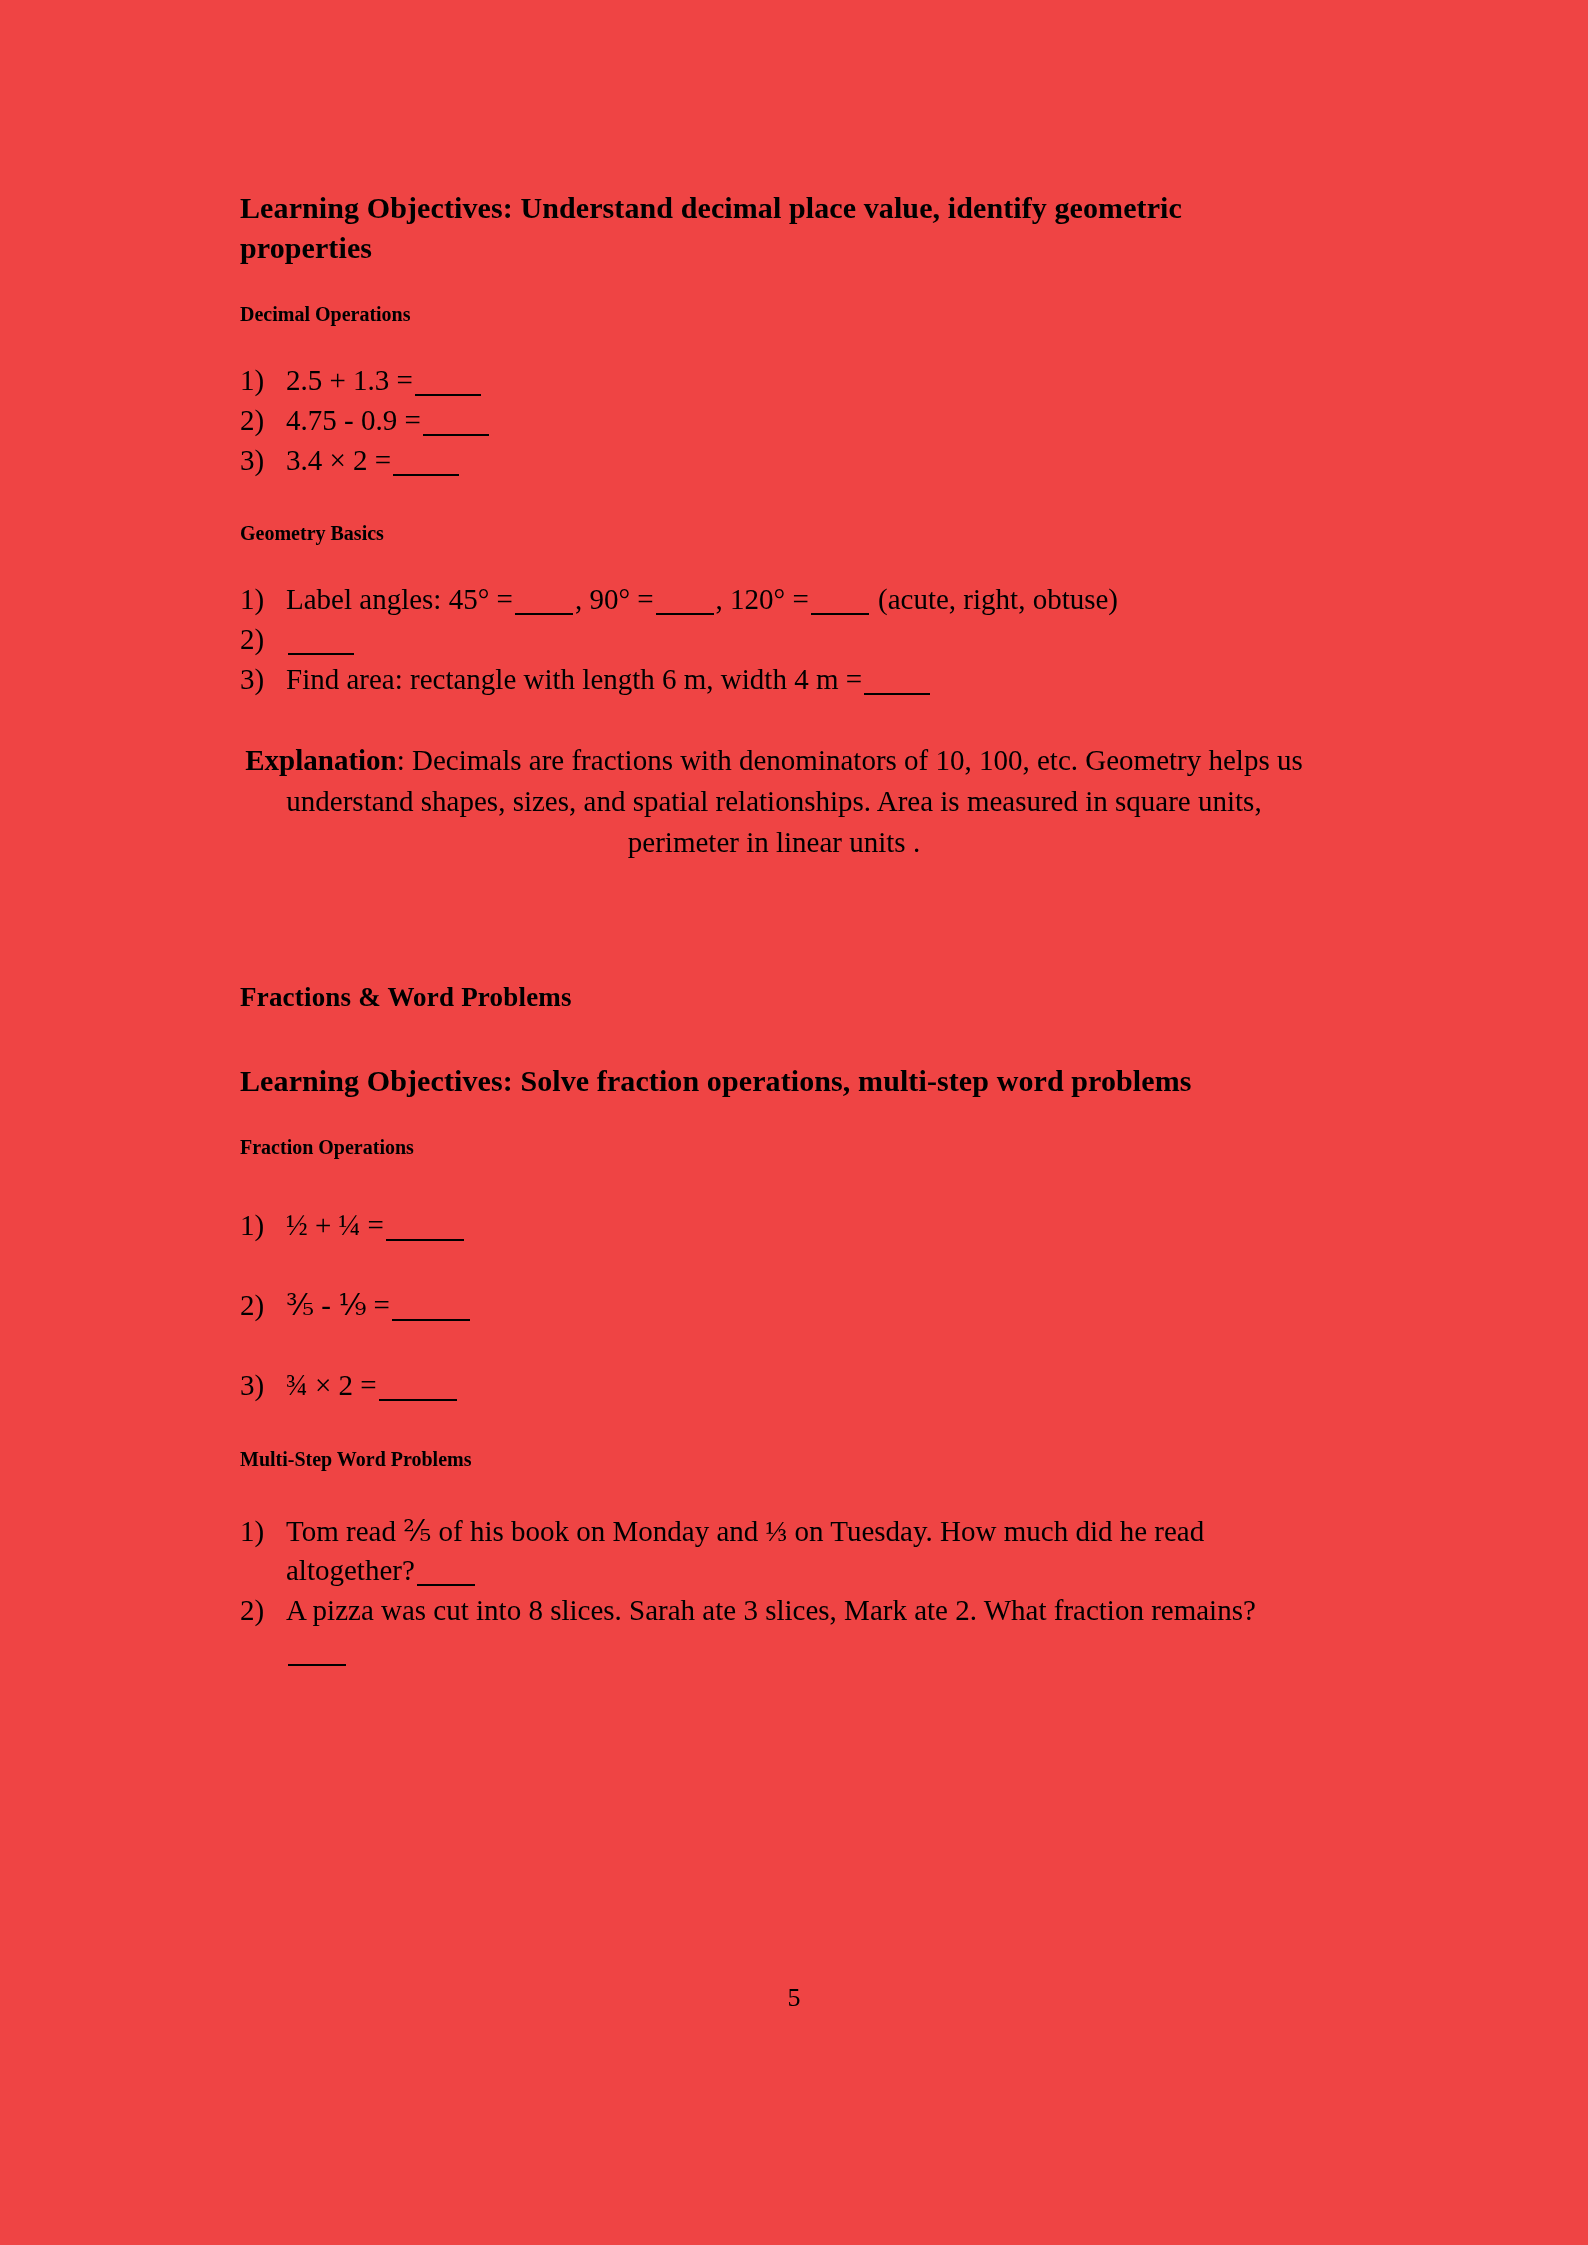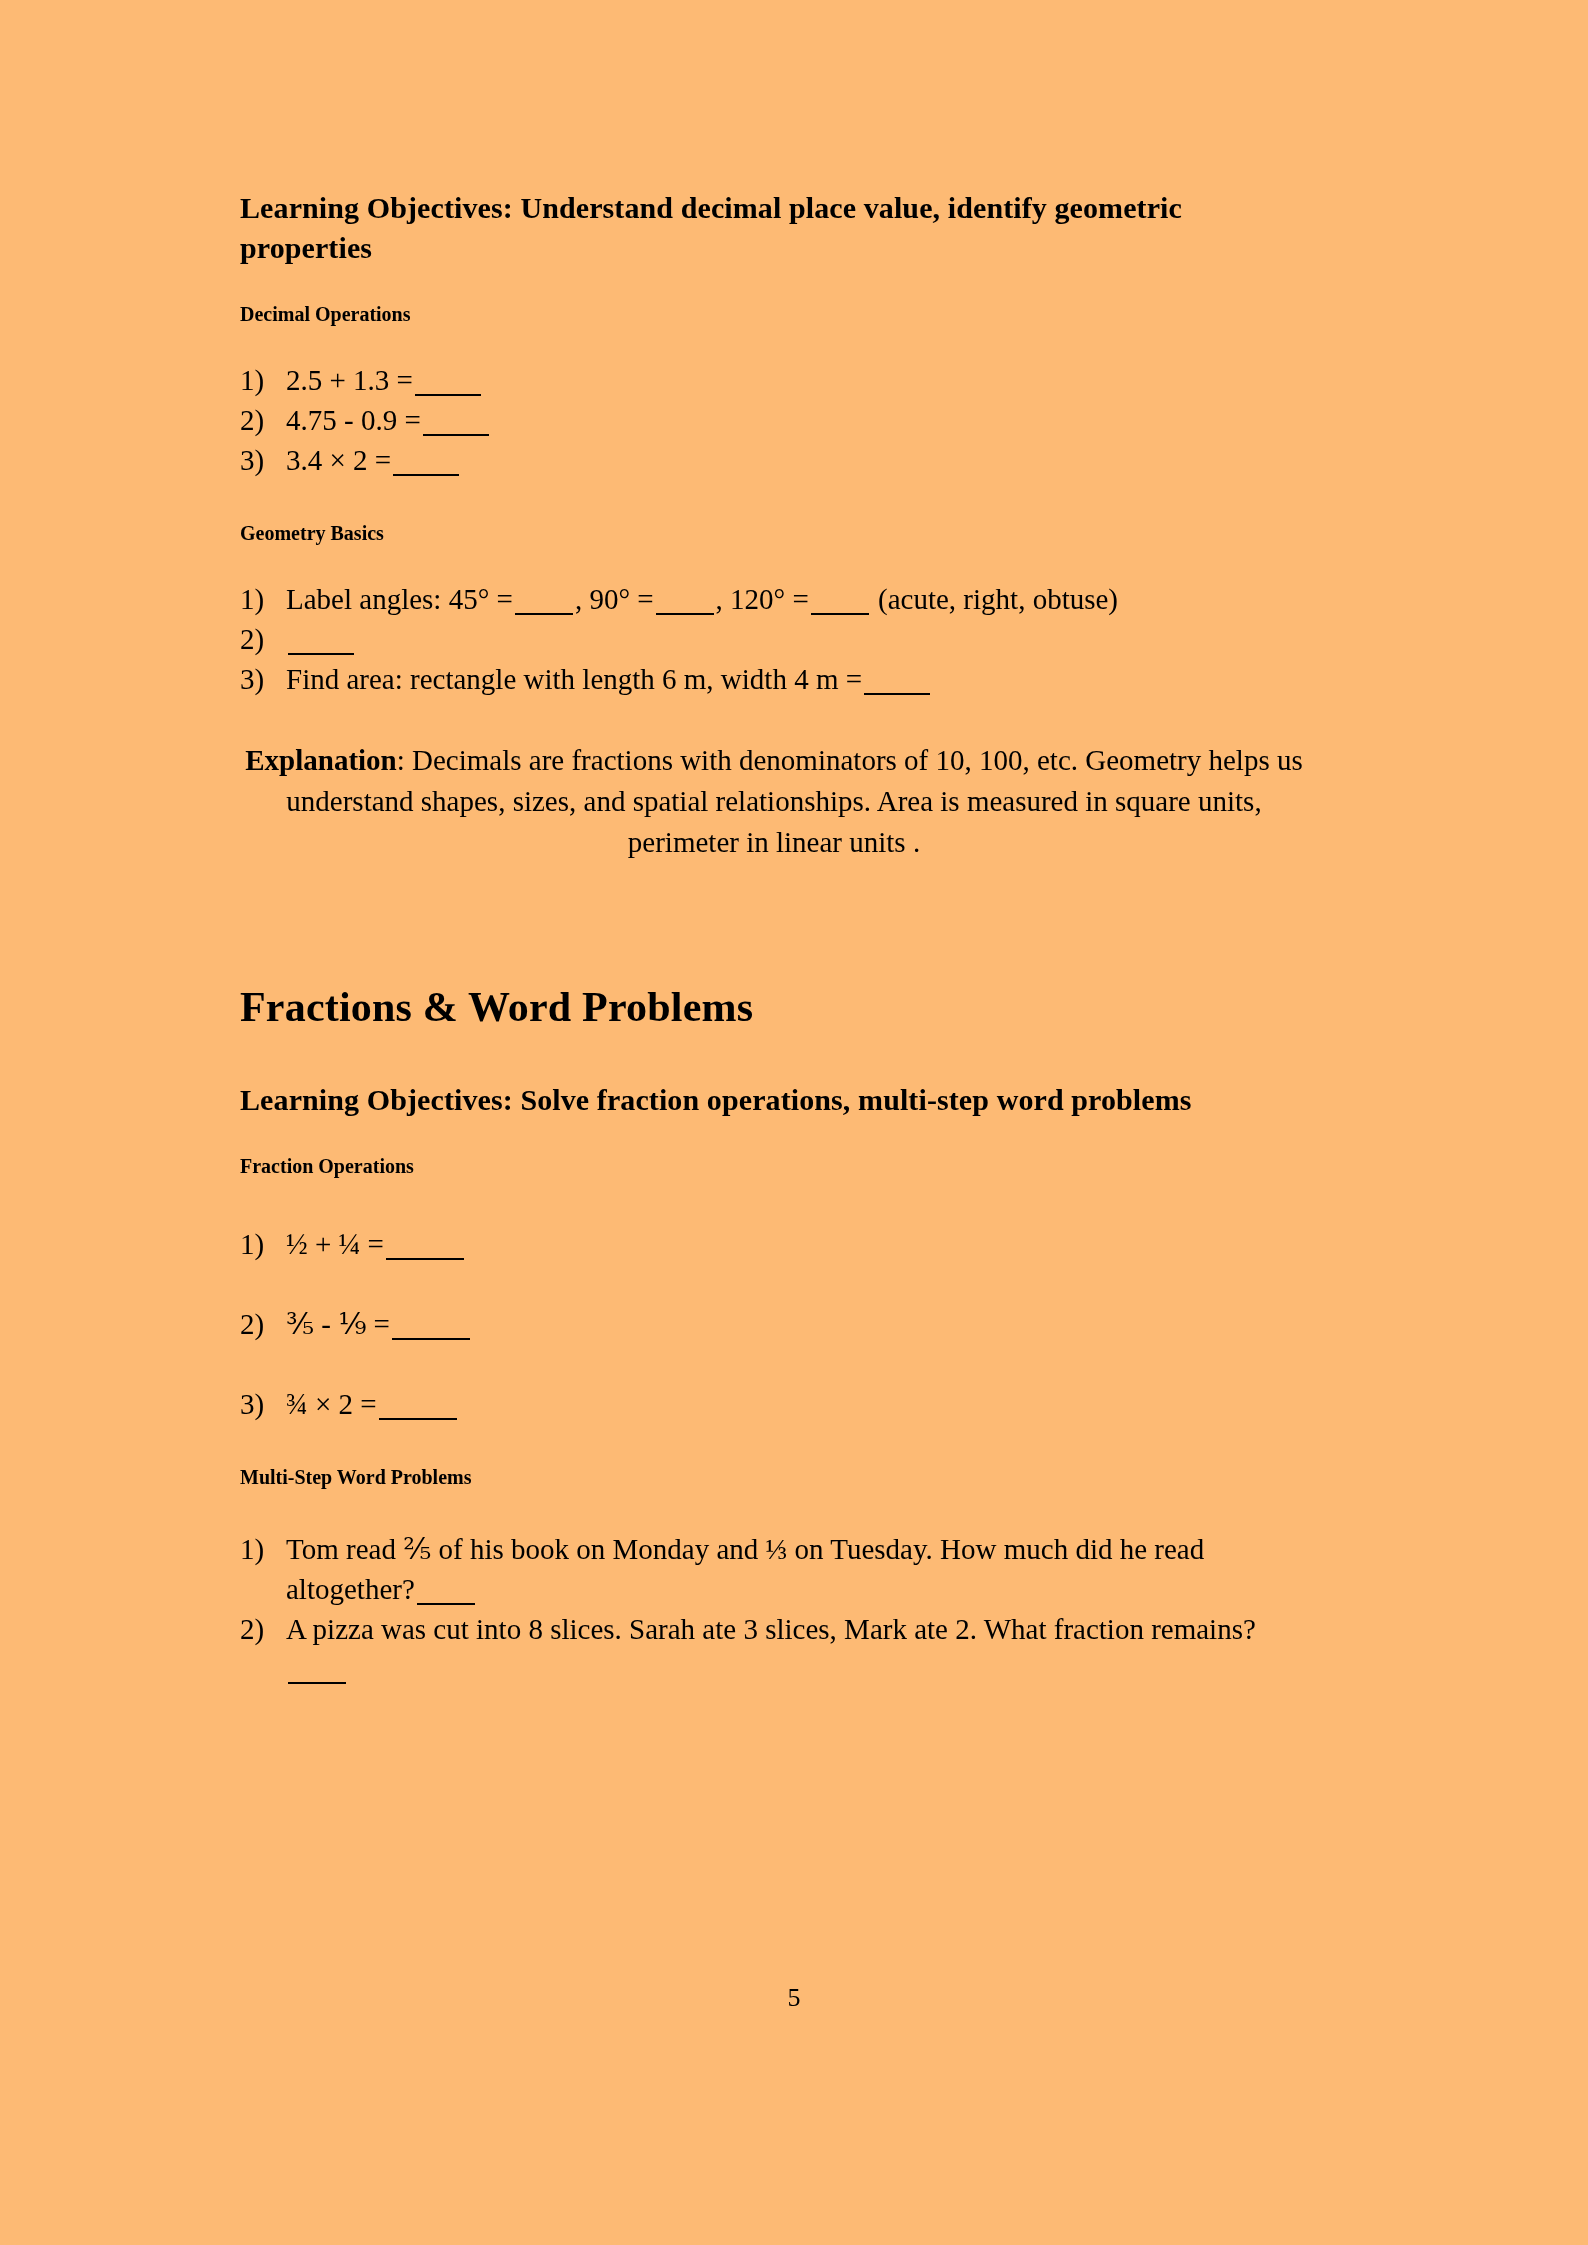--- a/index.html
+++ b/index.html
@@ -8,21 +8,21 @@
     background: #ffffff;
   }
   body {
     font-family: "Liberation Serif", "DejaVu Serif", serif;
     color: #000000;
   }
   .page {
     position: relative;
     width: 1588px;
     height: 2245px;
-    background: #fdba74;
+    background: #ef4444;
     margin: 0 auto;
     overflow: hidden;
   }
   .content {
     position: absolute;
     left: 240px;
     top: 188px;
     width: 1068px;
   }
 
@@ -34,21 +34,21 @@
     margin: 0 0 0 0;
     letter-spacing: 0.1px;
   }
   .sub-heading {
     font-size: 20px;
     font-weight: bold;
     line-height: 1.3;
     margin: 0;
   }
   .chapter-title {
-    font-size: 42px;
+    font-size: 27px;
     font-weight: bold;
     line-height: 1.25;
     margin: 0;
     letter-spacing: 0.2px;
   }
   .para {
     font-size: 29px;
     line-height: 1.42;
     margin: 0;
     text-align: center;

